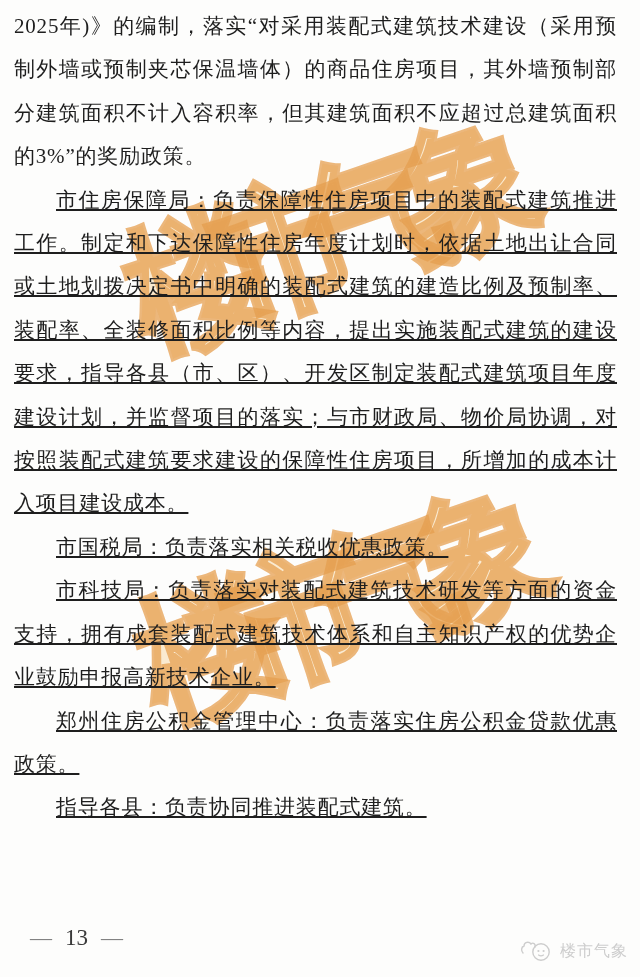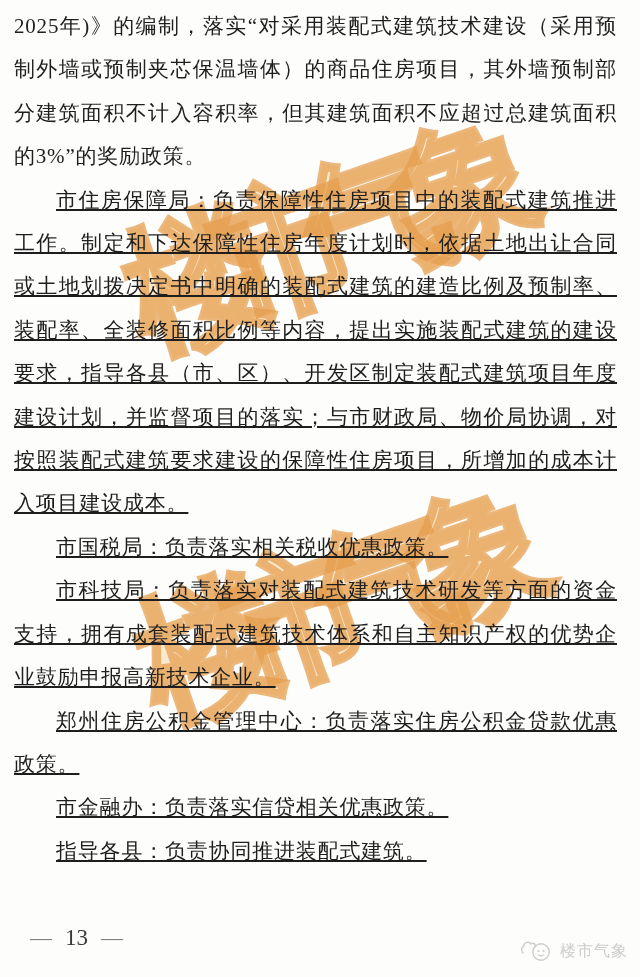--- a/index.html
+++ b/index.html
@@ -100,21 +100,20 @@
       <div class="watermark" style="left: 310px; top: 243px; transform: translate(-50%, -50%) rotate(-19deg); -webkit-text-stroke: 5px rgba(229, 154, 70, 0.753);">楼市气象</div>
       <div class="watermark" style="left: 322px; top: 612px; transform: translate(-50%, -50%) rotate(-19deg); -webkit-text-stroke: 5px rgba(229, 154, 70, 0.753);">楼市气象</div>
     </div>
 
   <div class="doc-body">
       <p class="para">2025年)》的编制，落实“对采用装配式建筑技术建设（采用预制外墙或预制夹芯保温墙体）的商品住房项目，其外墙预制部分建筑面积不计入容积率，但其建筑面积不应超过总建筑面积的3%”的奖励政策。</p>
       <p class="para indent">市住房保障局：负责保障性住房项目中的装配式建筑推进工作。制定和下达保障性住房年度计划时，依据土地出让合同或土地划拨决定书中明确的装配式建筑的建造比例及预制率、装配率、全装修面积比例等内容，提出实施装配式建筑的建设要求，指导各县（市、区）、开发区制定装配式建筑项目年度建设计划，并监督项目的落实；与市财政局、物价局协调，对按照装配式建筑要求建设的保障性住房项目，所增加的成本计入项目建设成本。</p>
       <p class="para indent">市国税局：负责落实相关税收优惠政策。</p>
       <p class="para indent">市科技局：负责落实对装配式建筑技术研发等方面的资金支持，拥有成套装配式建筑技术体系和自主知识产权的优势企业鼓励申报高新技术企业。</p>
       <p class="para indent">郑州住房公积金管理中心：负责落实住房公积金贷款优惠政策。</p>
-      <p class="para indent">市金融办：负责落实信贷相关优惠政策。</p>
       <p class="para indent">指导各县：负责协同推进装配式建筑。</p>
     </div>
 
   <div class="footer-left">
     <span class="dash">—</span>
     <span>13</span>
     <span class="dash">—</span>
   </div>
 
   <div class="footer-logo">

